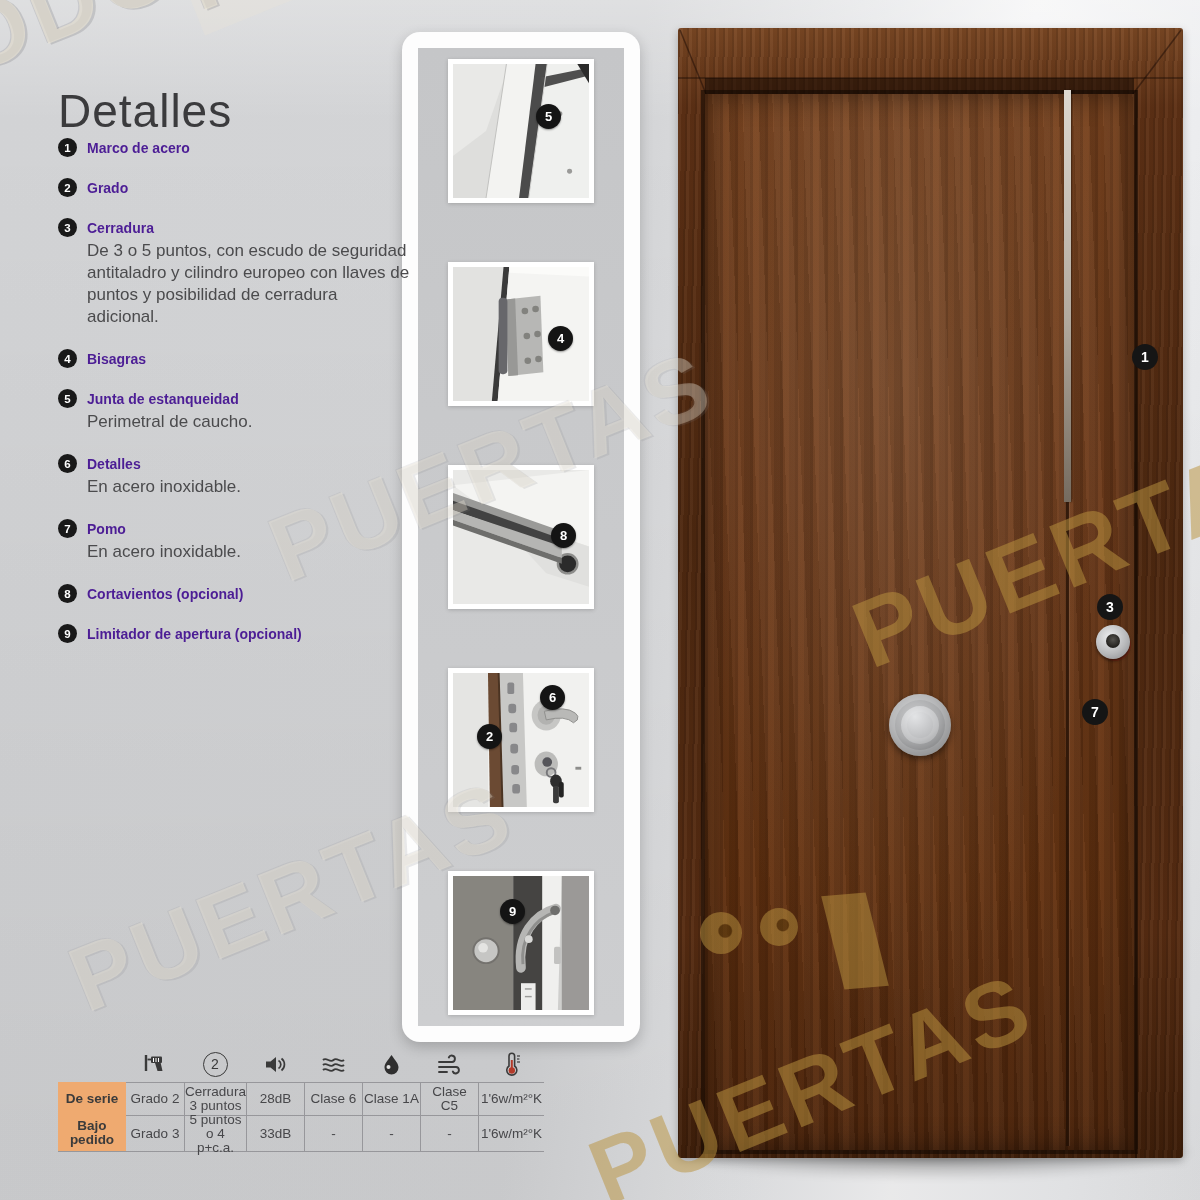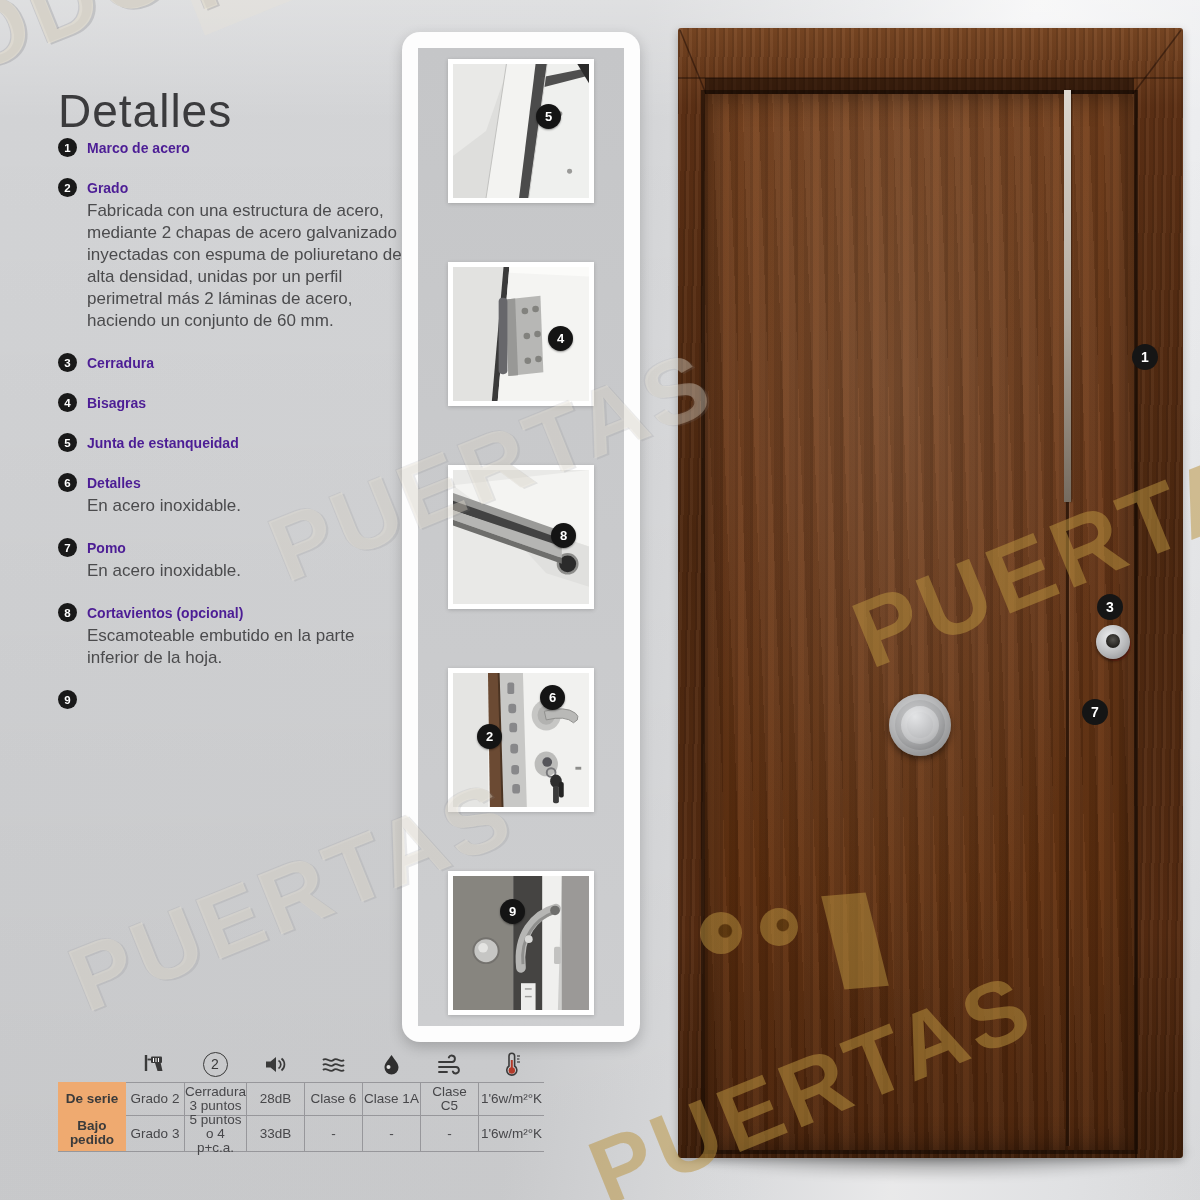--- a/index.html
+++ b/index.html
@@ -156,64 +156,65 @@
     <div class="f-head">
       <span class="num-circle">1</span>
       <span class="f-title">Marco de acero</span>
     </div>
   </div>
   <div class="feature">
     <div class="f-head">
       <span class="num-circle">2</span>
       <span class="f-title">Grado</span>
     </div>
-    <p class="f-body">Fabricada con una estructura de acero, mediante 2 chapas de acero galvanizado inyectadas con espuma de poliuretano de alta densidad, unidas por un perfil perimetral más 2 láminas de acero, haciendo un conjunto de 60 mm.</p>
   </div>
   <div class="feature">
     <div class="f-head">
       <span class="num-circle">3</span>
       <span class="f-title">Cerradura</span>
     </div>
+    <p class="f-body">De 3 o 5 puntos, con escudo de seguridad antitaladro y cilindro europeo con llaves de puntos y posibilidad de cerradura adicional.</p>
   </div>
   <div class="feature">
     <div class="f-head">
       <span class="num-circle">4</span>
       <span class="f-title">Bisagras</span>
     </div>
   </div>
   <div class="feature">
     <div class="f-head">
       <span class="num-circle">5</span>
       <span class="f-title">Junta de estanqueidad</span>
     </div>
+    <p class="f-body">Perimetral de caucho.</p>
   </div>
   <div class="feature">
     <div class="f-head">
       <span class="num-circle">6</span>
       <span class="f-title">Detalles</span>
     </div>
     <p class="f-body">En acero inoxidable.</p>
   </div>
   <div class="feature">
     <div class="f-head">
       <span class="num-circle">7</span>
       <span class="f-title">Pomo</span>
     </div>
     <p class="f-body">En acero inoxidable.</p>
   </div>
   <div class="feature">
     <div class="f-head">
       <span class="num-circle">8</span>
       <span class="f-title">Cortavientos (opcional)</span>
     </div>
-    <p class="f-body">Escamoteable embutido en la parte inferior de la hoja.</p>
   </div>
   <div class="feature">
     <div class="f-head">
       <span class="num-circle">9</span>
+      <span class="f-title">Limitador de apertura (opcional)</span>
     </div>
 
   </div>
 </section>
 
 <div class="photo-strip">
   <div class="strip-inner">
 
     <div class="photo-card">
       <svg viewBox="0 0 140 140" preserveAspectRatio="none">

